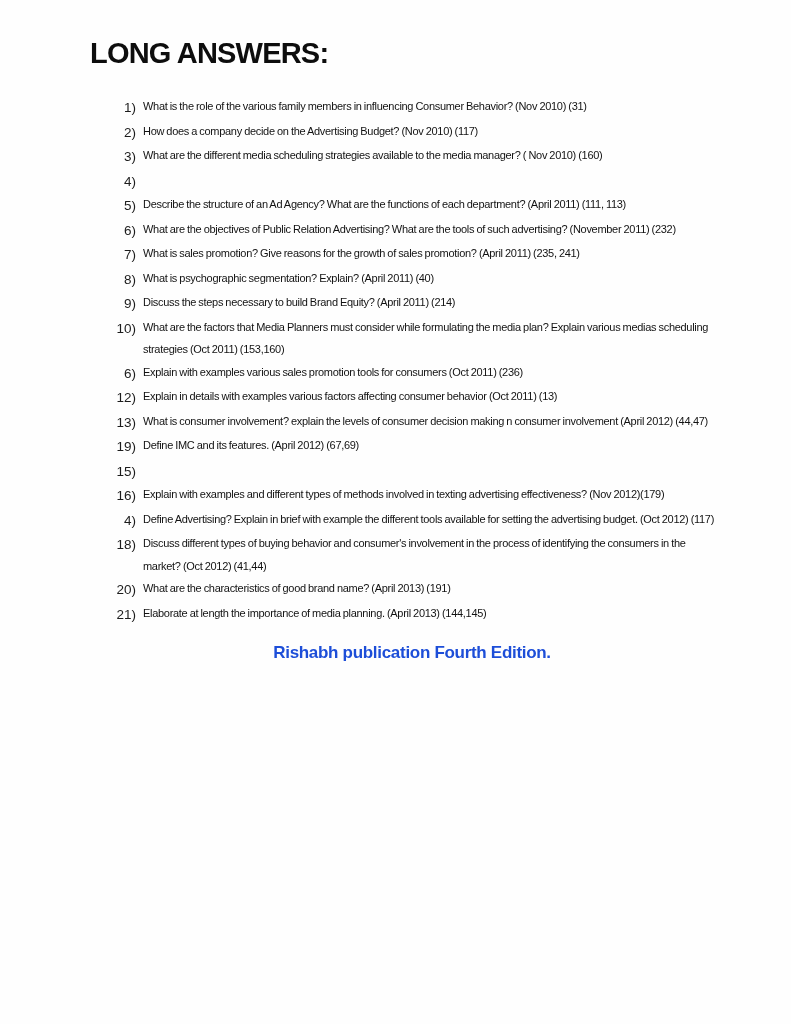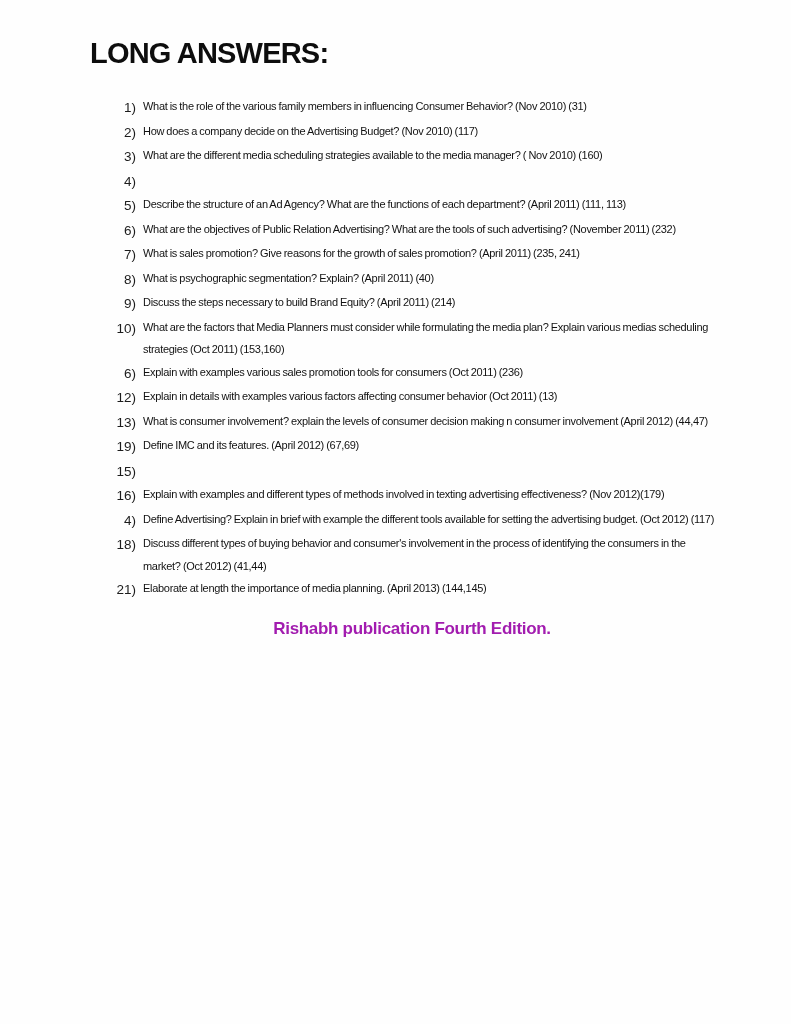--- a/index.html
+++ b/index.html
@@ -55,21 +55,21 @@
     color: #121212;
   }
   .footer {
     margin-left: 112px;
     width: 600px;
     margin-top: 17px;
     text-align: center;
     font-size: 17px;
     font-weight: 700;
     letter-spacing: -0.3px;
-    color: #a21caf;
+    color: #1d4ed8;
   }
 </style>
 </head>
 <body>
 
 <div class="page">
 
   <h1 class="heading">LONG ANSWERS:</h1>
 
   <div class="questions">
@@ -137,20 +137,24 @@
     </div>
     <div class="q-row">
       <span class="q-num">4)</span>
       <span class="q-text">Define Advertising? Explain in brief with example the different tools available for setting the advertising budget. (Oct 2012) (117)</span>
     </div>
     <div class="q-row">
       <span class="q-num">18)</span>
       <span class="q-text">Discuss different types of buying behavior and consumer's involvement in the process of identifying the consumers in the market? (Oct 2012) (41,44)</span>
     </div>
     <div class="q-row">
+      <span class="q-num">20)</span>
+      <span class="q-text">What are the characteristics of good brand name? (April 2013) (191)</span>
+    </div>
+    <div class="q-row">
       <span class="q-num">21)</span>
       <span class="q-text">Elaborate at length the importance of media planning. (April 2013) (144,145)</span>
     </div>
   </div>
 
   <div class="footer">Rishabh publication Fourth Edition.</div>
 
 </div>
 
 </body></html>

